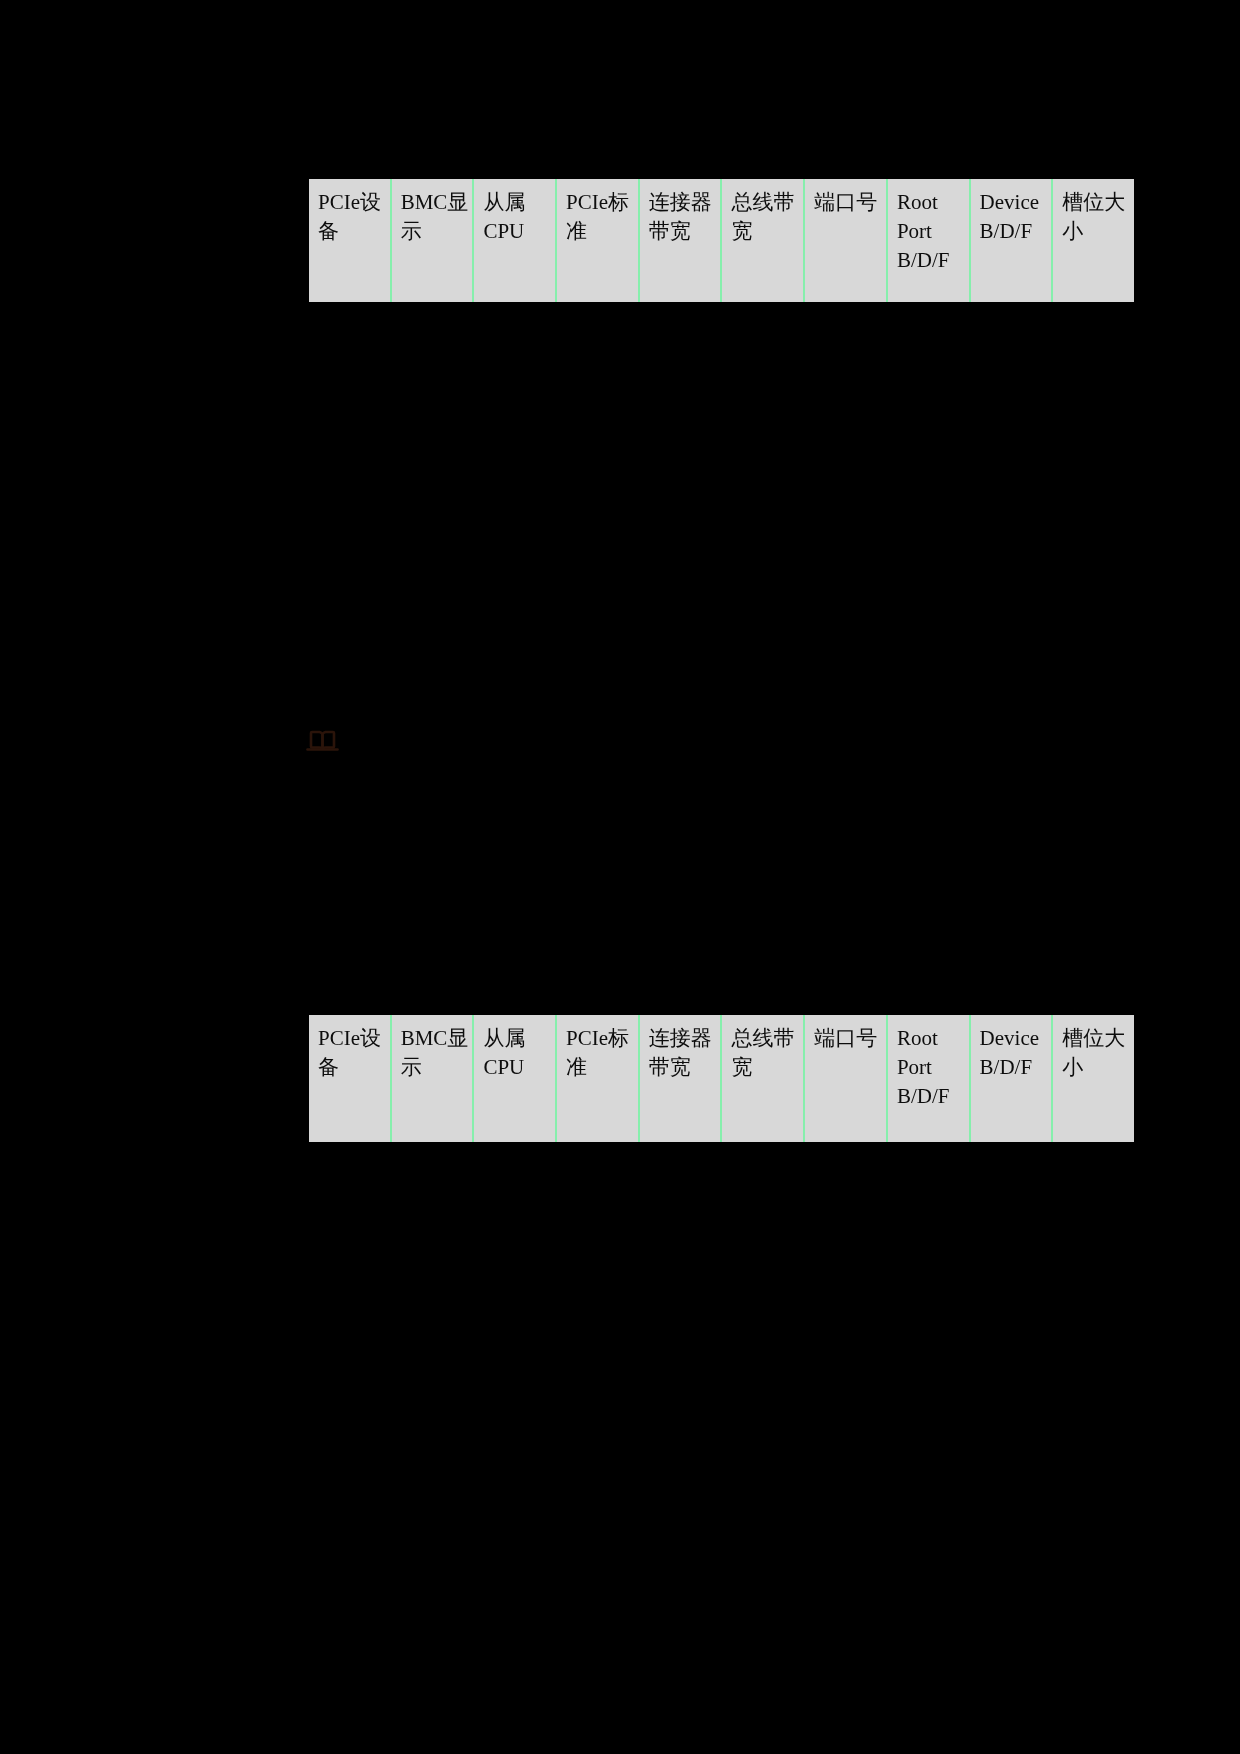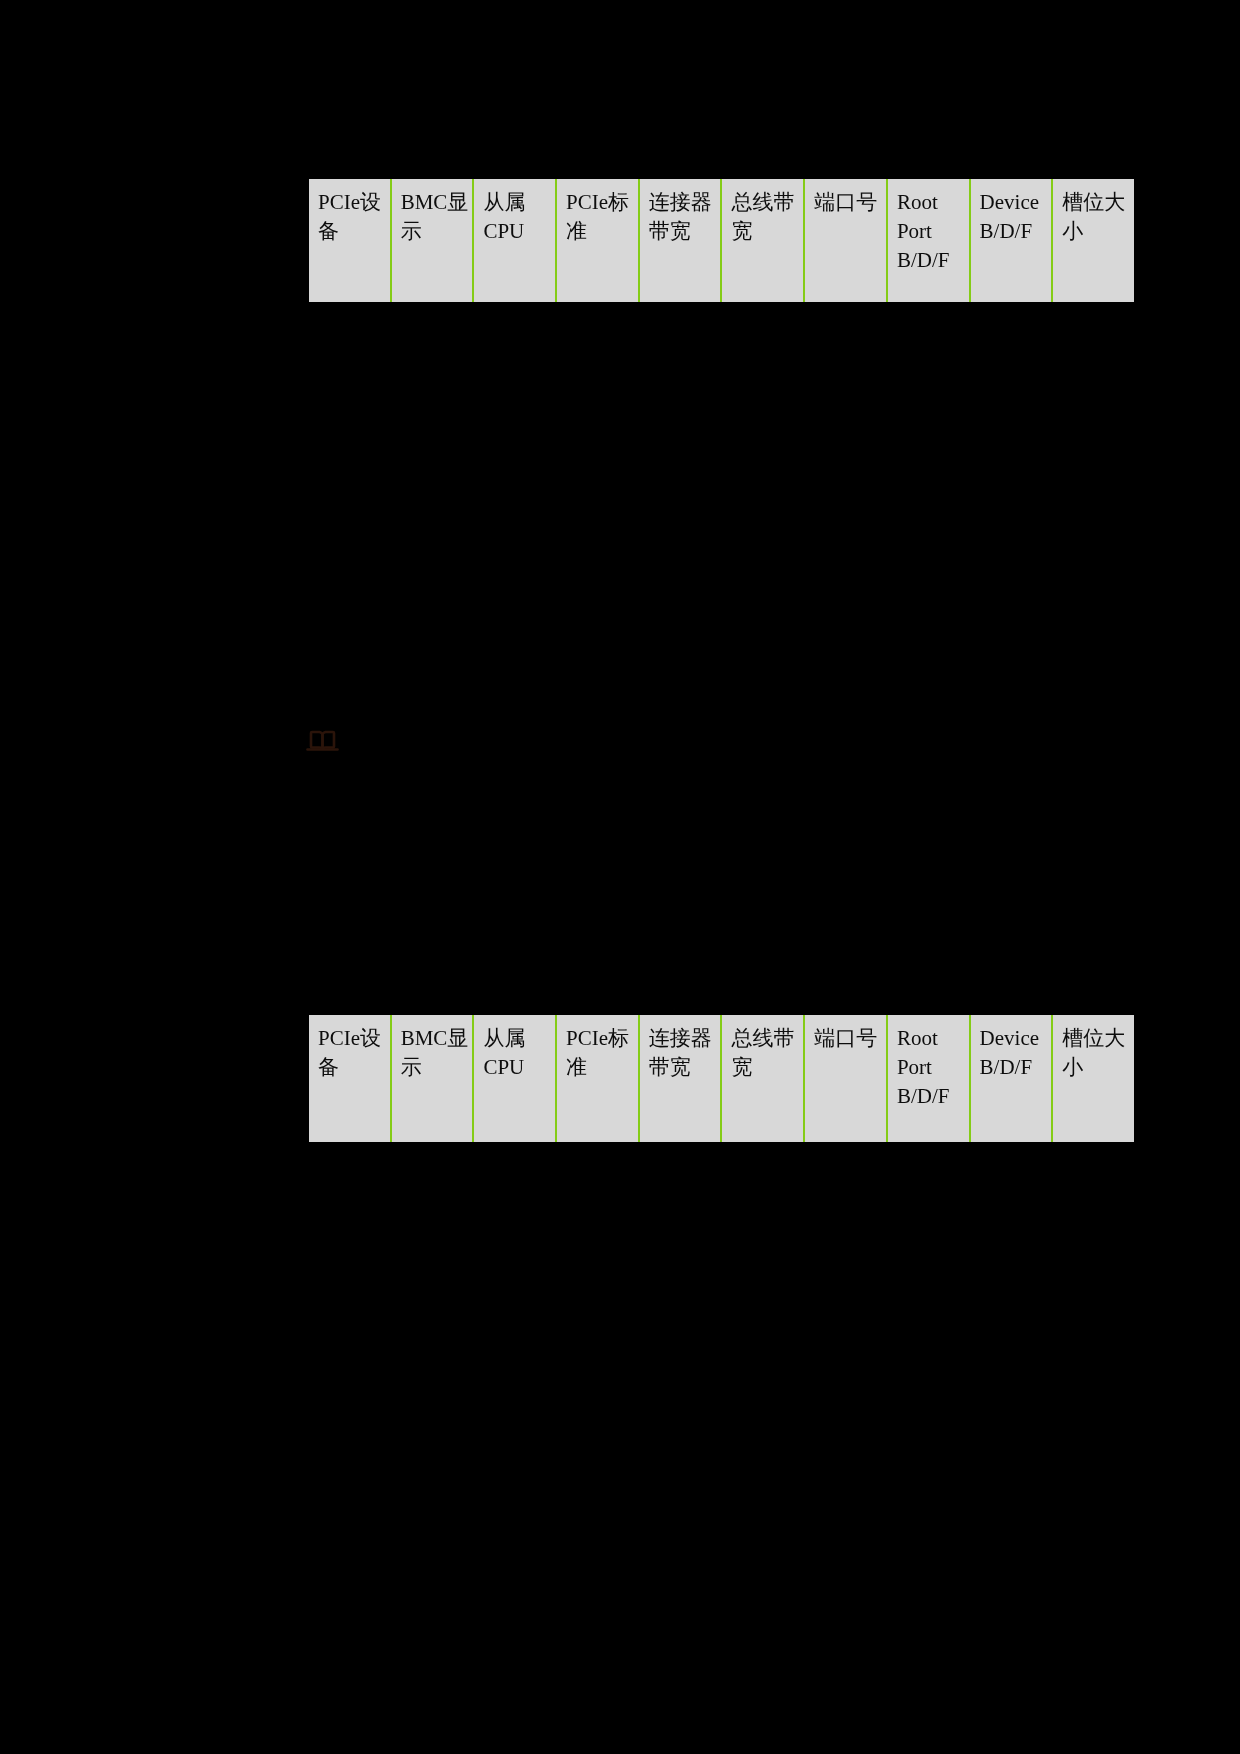--- a/index.html
+++ b/index.html
@@ -14,21 +14,21 @@
     font-family: "Liberation Serif", "DejaVu Serif", serif;
     overflow: hidden;
   }
   .header-row {
     position: absolute;
     left: 309px;
     width: 825px;
     display: grid;
     grid-template-columns: repeat(10, 1fr);
     column-gap: 2px;
-    background: #84cc16;
+    background: #86efac;
     box-sizing: border-box;
   }
   .header-row.t1 { top: 179px; height: 123px; }
   .header-row.t2 { top: 1015px; height: 127px; }
   .hcell {
     background: #d8d8d8;
     color: #0d0d0d;
     font-size: 21px;
     line-height: 29px;
     padding: 9px 3px 4px 9px;

